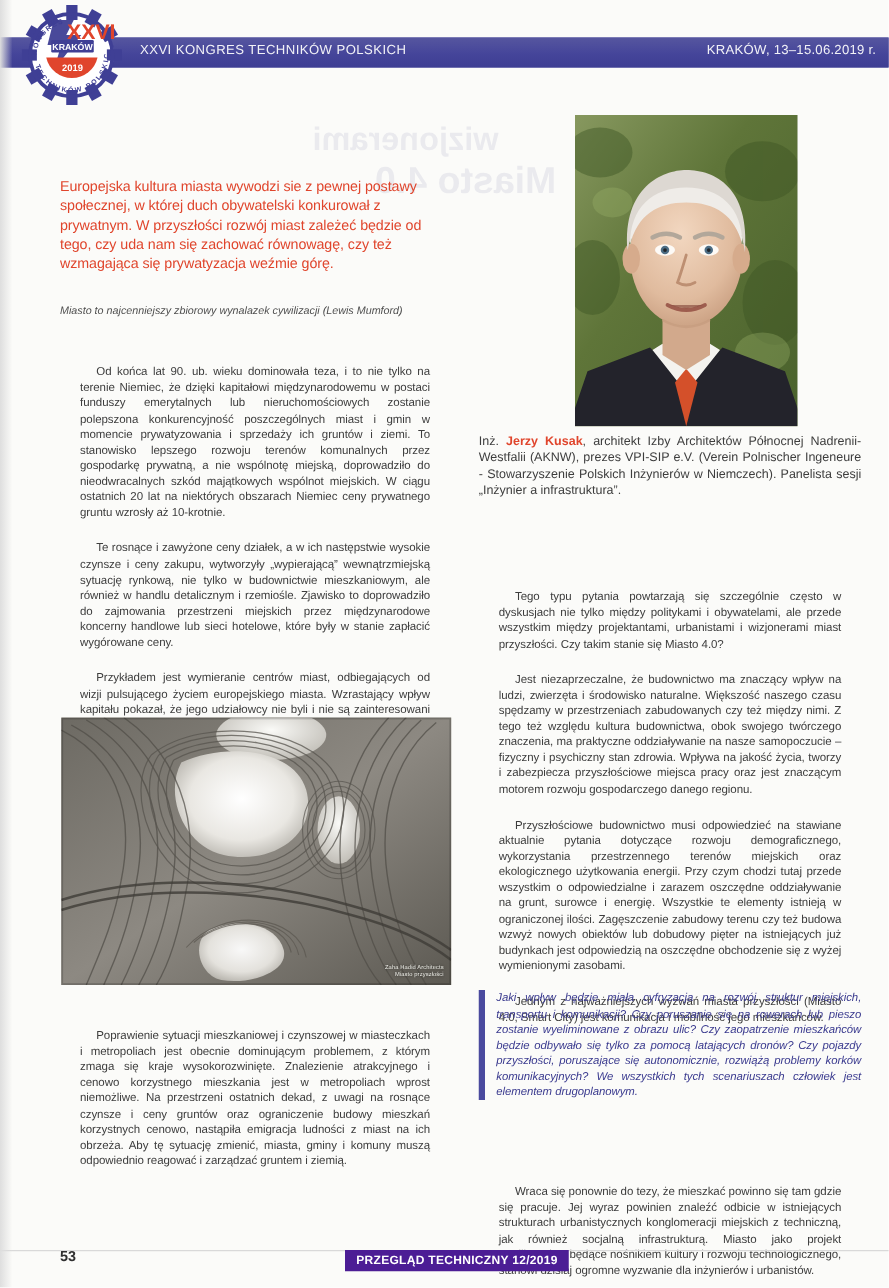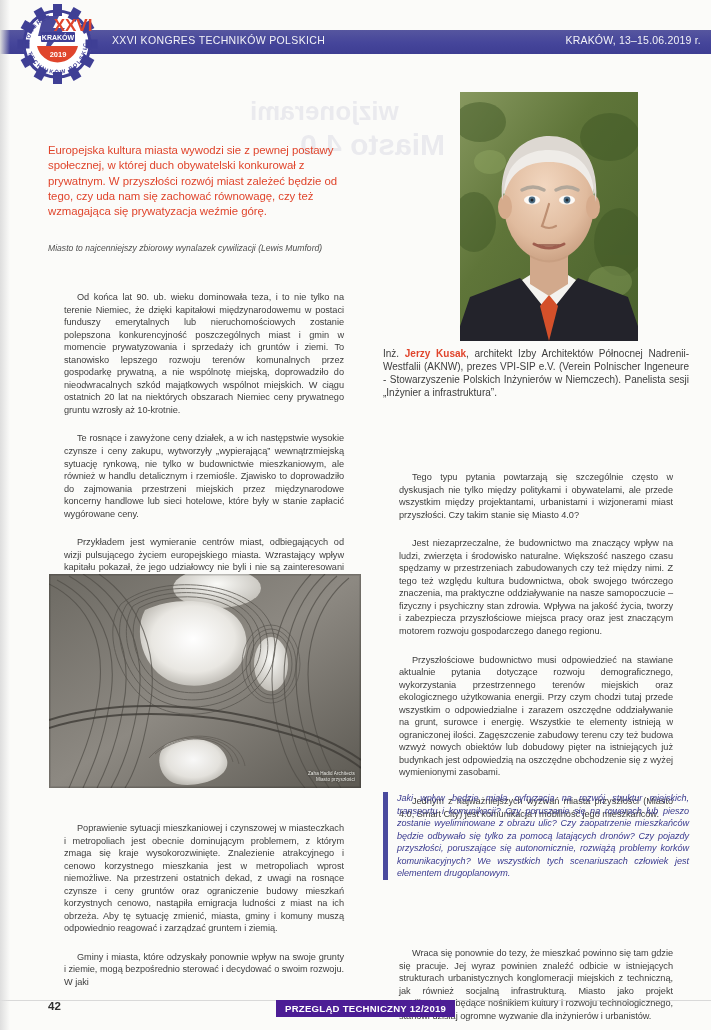--- a/index.html
+++ b/index.html
@@ -293,21 +293,20 @@
   </div>
 
   <div class="col col-left-top">
     <p>Od końca lat 90. ub. wieku dominowała teza, i to nie tylko na terenie Niemiec, że dzięki kapitałowi międzynarodowemu w postaci funduszy emerytalnych lub nieruchomościowych zostanie polepszona konkurencyjność poszczególnych miast i gmin w momencie prywatyzowania i sprzedaży ich gruntów i ziemi. To stanowisko lepszego rozwoju terenów komunalnych przez gospodarkę prywatną, a nie wspólnotę miejską, doprowadziło do nieodwracalnych szkód majątkowych wspólnot miejskich. W ciągu ostatnich 20 lat na niektórych obszarach Niemiec ceny prywatnego gruntu wzrosły aż 10-krotnie.</p>
     <p>Te rosnące i zawyżone ceny działek, a w ich następstwie wysokie czynsze i ceny zakupu, wytworzyły „wypierającą” wewnątrzmiejską sytuację rynkową, nie tylko w budownictwie mieszkaniowym, ale również w handlu detalicznym i rzemiośle. Zjawisko to doprowadziło do zajmowania przestrzeni miejskich przez międzynarodowe koncerny handlowe lub sieci hotelowe, które były w stanie zapłacić wygórowane ceny.</p>
     <p>Przykładem jest wymieranie centrów miast, odbiegających od wizji pulsującego życiem europejskiego miasta. Wzrastający wpływ kapitału pokazał, że jego udziałowcy nie byli i nie są zainteresowani użytkowaniem nieruchomości, ale przede wszystkim rentownością spekulacji gruntowej.</p>
   </div>
 
   <div class="col col-left-bottom">
     <p>Poprawienie sytuacji mieszkaniowej i czynszowej w miasteczkach i metropoliach jest obecnie dominującym problemem, z którym zmaga się kraje wysokorozwinięte. Znalezienie atrakcyjnego i cenowo korzystnego mieszkania jest w metropoliach wprost niemożliwe. Na przestrzeni ostatnich dekad, z uwagi na rosnące czynsze i ceny gruntów oraz ograniczenie budowy mieszkań korzystnych cenowo, nastąpiła emigracja ludności z miast na ich obrzeża. Aby tę sytuację zmienić, miasta, gminy i komuny muszą odpowiednio reagować i zarządzać gruntem i ziemią.</p>
-    <p>Gminy i miasta, które odzyskały ponownie wpływ na swoje grunty i ziemie, mogą bezpośrednio sterować i decydować o swoim rozwoju. W jaki</p>
   </div>
 
   <div class="col col-right-top">
     <p>Tego typu pytania powtarzają się szczególnie często w dyskusjach nie tylko między politykami i obywatelami, ale przede wszystkim między projektantami, urbanistami i wizjonerami miast przyszłości. Czy takim stanie się Miasto 4.0?</p>
     <p>Jest niezaprzeczalne, że budownictwo ma znaczący wpływ na ludzi, zwierzęta i środowisko naturalne. Większość naszego czasu spędzamy w przestrzeniach zabudowanych czy też między nimi. Z tego też względu kultura budownictwa, obok swojego twórczego znaczenia, ma praktyczne oddziaływanie na nasze samopoczucie – fizyczny i psychiczny stan zdrowia. Wpływa na jakość życia, tworzy i zabezpiecza przyszłościowe miejsca pracy oraz jest znaczącym motorem rozwoju gospodarczego danego regionu.</p>
     <p>Przyszłościowe budownictwo musi odpowiedzieć na stawiane aktualnie pytania dotyczące rozwoju demograficznego, wykorzystania przestrzennego terenów miejskich oraz ekologicznego użytkowania energii. Przy czym chodzi tutaj przede wszystkim o odpowiedzialne i zarazem oszczędne oddziaływanie na grunt, surowce i energię. Wszystkie te elementy istnieją w ograniczonej ilości. Zagęszczenie zabudowy terenu czy też budowa wzwyż nowych obiektów lub dobudowy pięter na istniejących już budynkach jest odpowiedzią na oszczędne obchodzenie się z wyżej wymienionymi zasobami.</p>
     <p>Jednym z najważniejszych wyzwań miasta przyszłości (Miasto 4.0, Smart City) jest komunikacja i mobilność jego mieszkańców.</p>
   </div>
 
   <div class="col col-right-bottom">
@@ -387,16 +386,16 @@
       <div>Zaha Hadid Architects</div>
       <div>Miasto przyszłości</div>
     </div>
   </div>
 
   <div class="pullquote">
     <p>Jaki wpływ będzie miała cyfryzacja na rozwój struktur miejskich, transportu i komunikacji? Czy poruszanie się na rowerach lub pieszo zostanie wyeliminowane z obrazu ulic? Czy zaopatrzenie mieszkańców będzie odbywało się tylko za pomocą latających dronów? Czy pojazdy przyszłości, poruszające się autonomicznie, rozwiążą problemy korków komunikacyjnych? We wszystkich tych scenariuszach człowiek jest elementem drugoplanowym.</p>
   </div>
 
   <div class="footer-rule"></div>
-  <div class="folio">42</div>
+  <div class="folio">53</div>
   <div class="footer-badge">PRZEGLĄD TECHNICZNY 12/2019</div>
 
 </div>
 
 </body></html>

